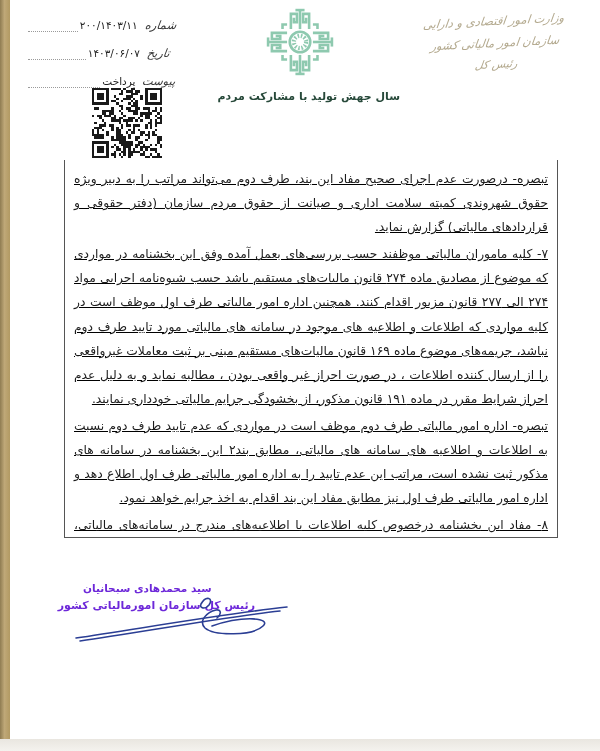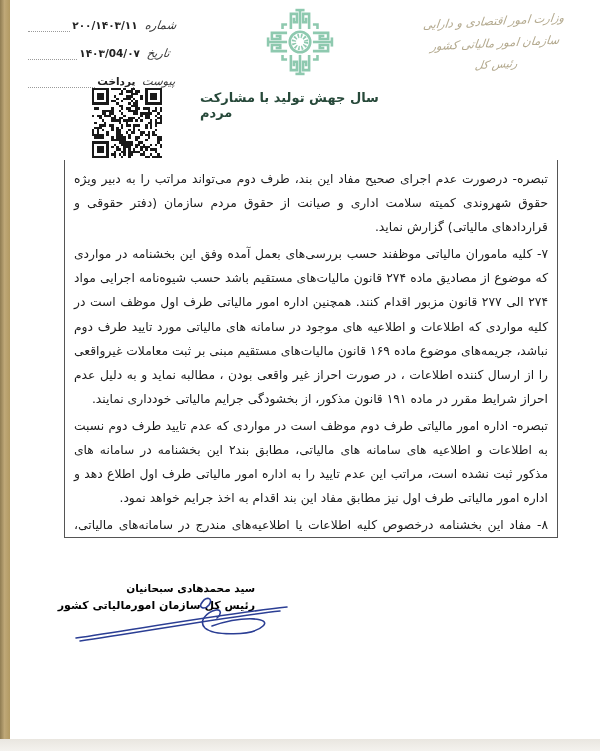--- a/index.html
+++ b/index.html
@@ -27,30 +27,30 @@
   }
   .meta-row {
     display:flex; align-items:flex-end; height:20px; margin-bottom:8px;
   }
   .meta-label {
     font-style:italic; font-size:11.5px; color:#3a3a3a;
     min-width:34px; text-align:left; transform:skewX(-8deg);
     padding-left:5px; white-space:nowrap;
   }
   .meta-value {
-    font-weight:bold; font-size:10.5px; color:#222; white-space:nowrap;
+    font-weight:normal; font-size:10.5px; color:#222; white-space:nowrap;
     padding:0 2px 1px 2px;
   }
   .meta-dots { flex:1 1 auto; border-bottom:1px dotted #9a9a9a; height:12px; }
 
   
   .emblem { position:absolute; left:256px; top:4px; width:88px; height:76px; }
   .slogan {
     position:absolute; left:200px; top:90px; width:200px;
-    text-align:left; font-size:13px; font-weight:bold; color:#27493a;
+    text-align:right; font-size:11px; font-weight:bold; color:#27493a;
     direction:rtl; letter-spacing:0;
   }
 
   
   .ministry {
     position:absolute; left:415px; top:10px; width:160px;
     direction:rtl; text-align:center; color:#b3a98e;
     transform:rotate(-3deg);
   }
   .ministry div {
@@ -63,51 +63,52 @@
 
   
   .qr { position:absolute; left:92px; top:88px; width:70px; height:70px; }
 
   
   .text-box {
     position:absolute; left:64px; top:160px; width:494px; height:378px;
     border-left:1px solid #555; border-right:1px solid #555; border-bottom:1px solid #555;
     padding:7px 9px 16px 9px; overflow:hidden;
     direction:rtl;
+    text-decoration:underline;
   }
   .text-box p {
     margin:0 0 3px 0;
     font-size:12.3px; line-height:24.1px; color:#1c1c1c;
     text-align:justify;
   }
 
   
   .sig-block {
     position:absolute; left:83px; top:579px; width:172px;
-    direction:rtl; text-align:right; color:#000000;
+    direction:rtl; text-align:left; color:#6d28d9;
   }
   .sig-name  { font-size:10.5px; font-weight:bold; line-height:18px; white-space:nowrap; }
   .sig-title { font-size:11px; font-weight:bold; line-height:18px; white-space:nowrap; }
   .sig-ink { position:absolute; left:72px; top:591px; width:235px; height:58px; }
 </style>
 </head>
 <body>
 
 <div class="scan-strip"></div>
 <div class="scan-bottom"></div>
 
 <div class="meta-block">
   <div class="meta-row">
     <span class="meta-label">شماره</span>
     <span class="meta-value">۲۰۰/۱۴۰۳/۱۱</span>
     <span class="meta-dots"></span>
   </div>
   <div class="meta-row">
     <span class="meta-label">تاریخ</span>
-    <span class="meta-value">۱۴۰۳/04/۰۷</span>
+    <span class="meta-value">۱۴۰۳/۰۶/۰۷</span>
     <span class="meta-dots"></span>
   </div>
   <div class="meta-row">
     <span class="meta-label">پیوست</span>
     <span class="meta-value">پرداخت</span>
     <span class="meta-dots"></span>
   </div>
 </div>
 
 <svg class="emblem" viewBox="0 0 100 100" preserveAspectRatio="xMidYMid meet" aria-hidden="true">

